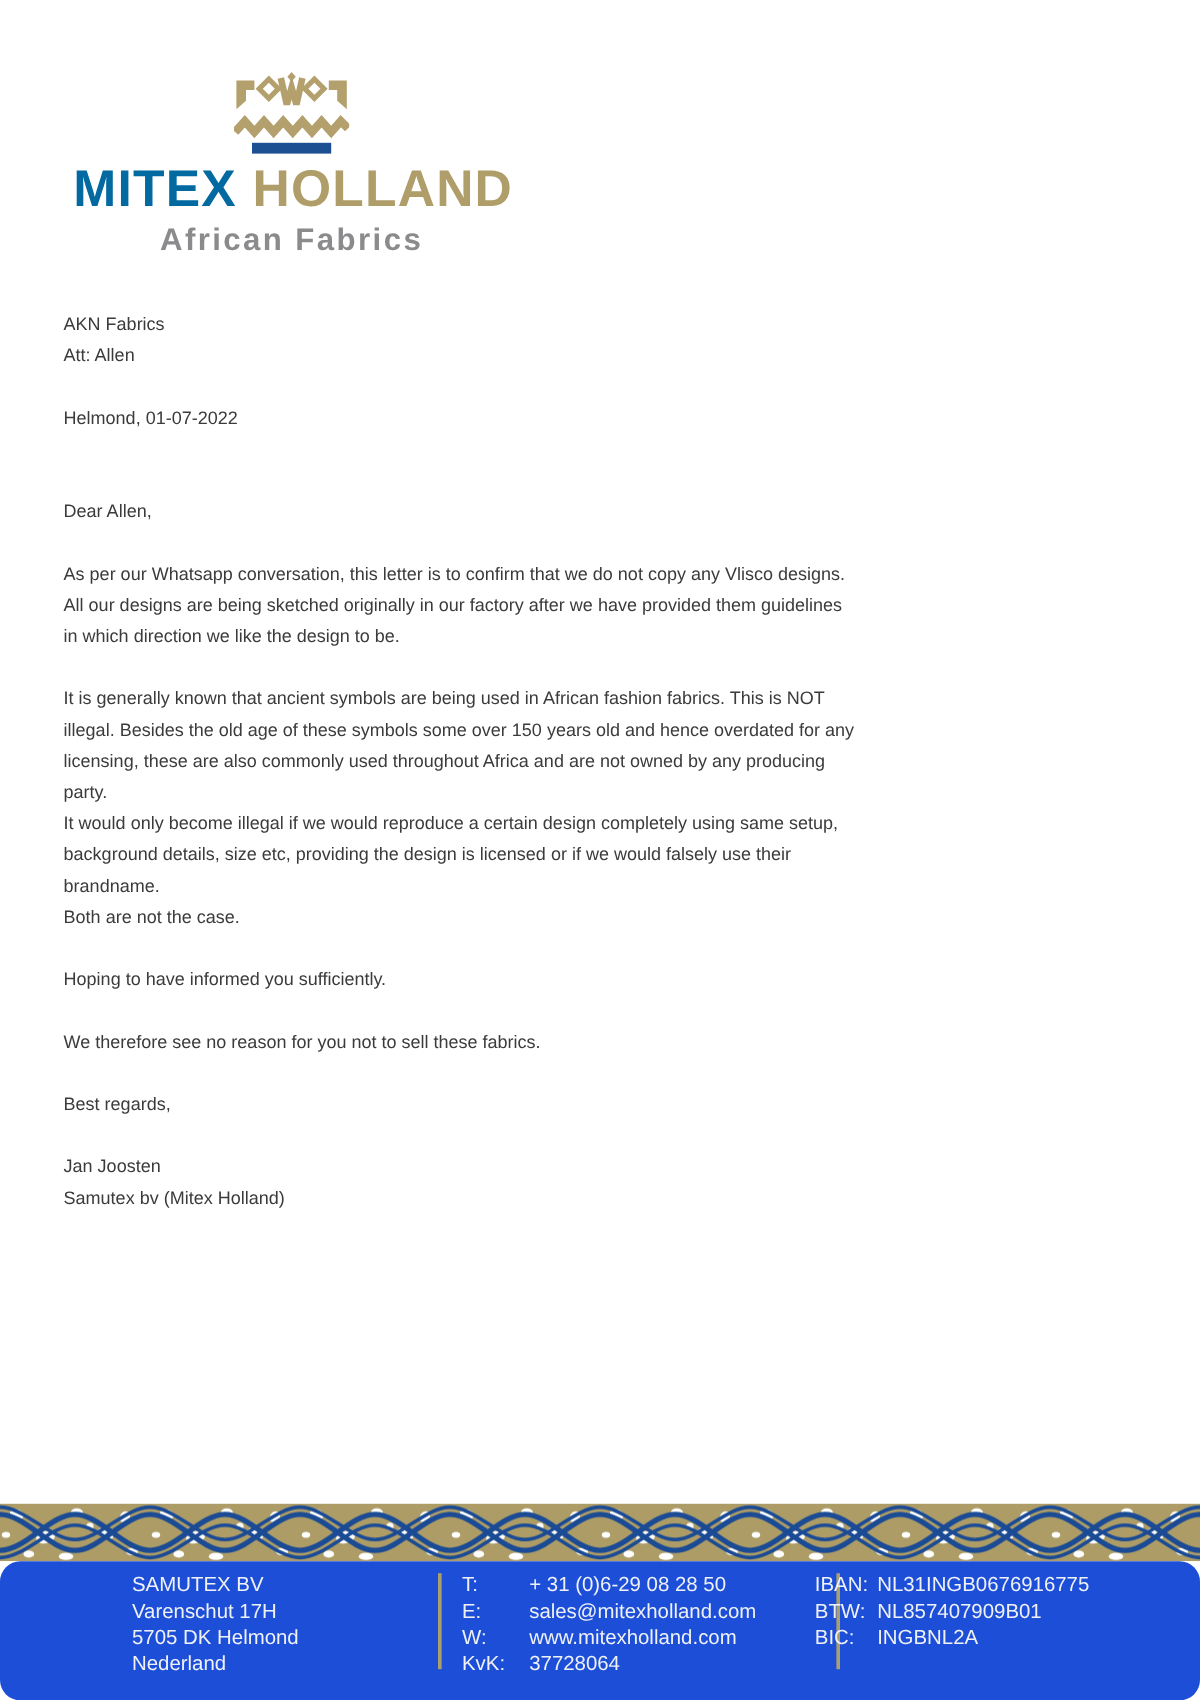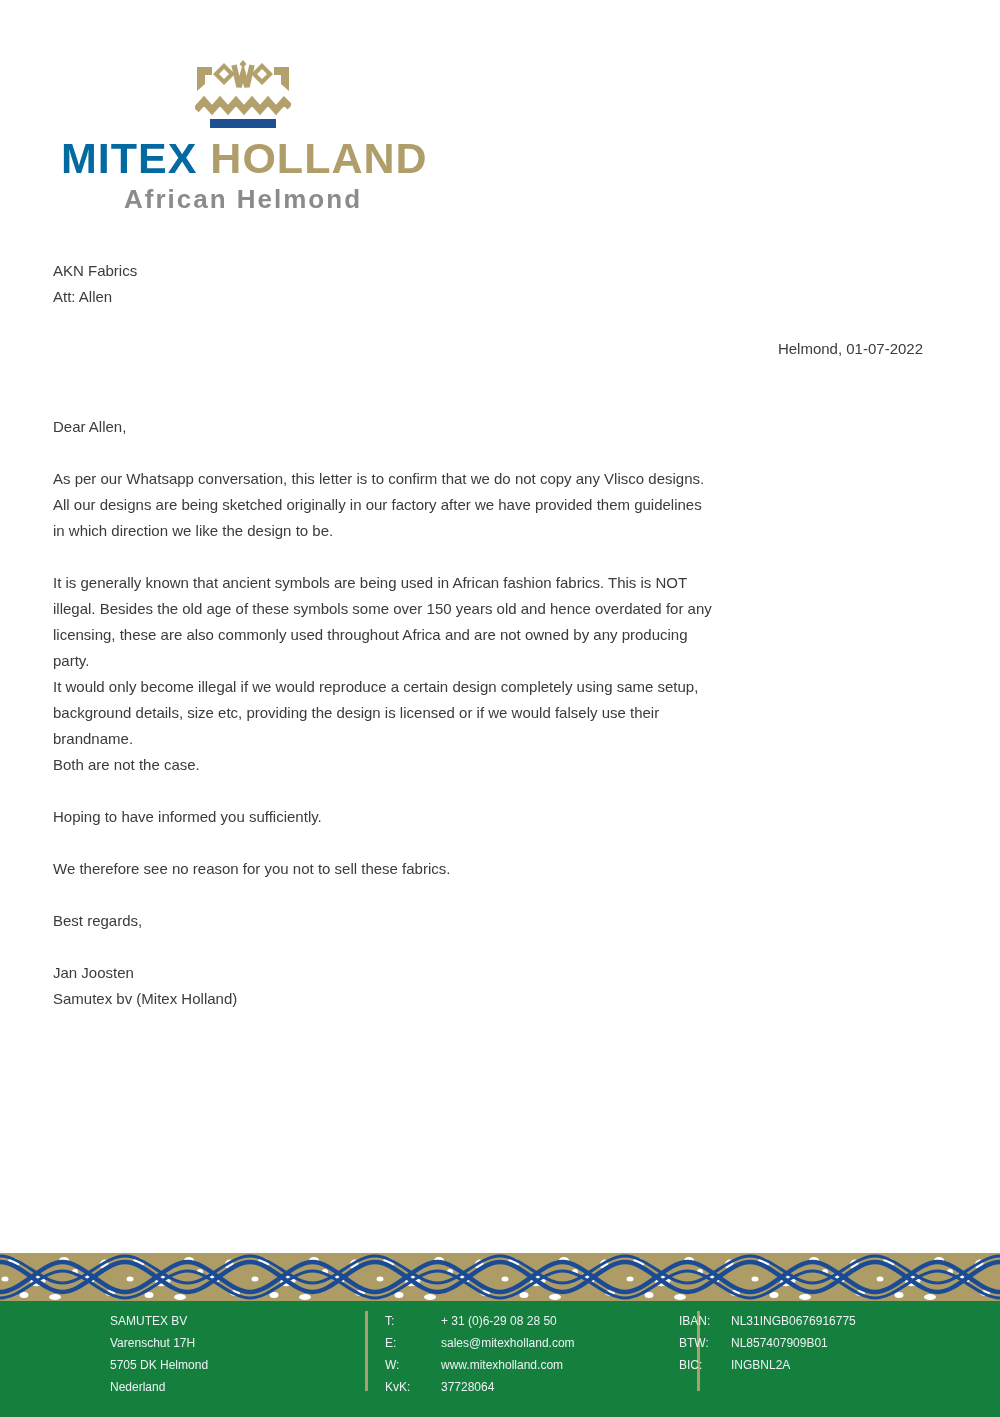--- a/index.html
+++ b/index.html
@@ -51,44 +51,45 @@
   .letter {
     position: absolute;
     top: 258px;
     left: 53px;
     width: 870px;
     font-size: 15px;
     line-height: 26px;
     color: #3b3b3b;
   }
   .letter p { white-space: pre-line; margin: 0 0 26px 0; }
-  .letter p.gap-2 { margin-bottom: 52px; text-align: right; }
+  .letter p.gap-2 { margin-bottom: 52px; }
   .letter p.no-gap { margin-bottom: 0; }
 
   
   .band {
     position: absolute;
     top: 1253px;
     left: 0;
     width: 1000px;
     height: 48px;
     display: block;
   }
 
   
   .footer {
     position: absolute;
     top: 1301px;
     left: 0;
     width: 1000px;
     height: 116px;
-    background: #15803d;
+    background: #1d4ed8;
     color: #eef1f6;
-    font-size: 12px;
+    font-size: 17px;
     line-height: 22px;
+    border-radius: 17px;
   }
   .footer-col { position: absolute; top: 9px; }
   .footer-col--address { left: 110px; }
   .footer-col--contact { left: 385px; }
   .footer-col--bank    { left: 679px; }
   .footer-row { display: flex; }
   .footer-label { display: inline-block; flex: 0 0 auto; }
   .footer-col--contact .footer-label { width: 56px; }
   .footer-col--bank .footer-label { width: 52px; }
   .footer-divider {
@@ -121,21 +122,21 @@
 
       <polyline points="39,5 44,27 48,13 52,27 57,5" fill="none" stroke="#b3a06d" stroke-width="5.5"></polyline>
 
       <path d="M48,0 L51.5,4 L48,8 L44.5,4 Z" fill="#b3a06d"></path>
     </svg>
     <div class="crown-bar"></div>
     <div class="brand-line">
       <span class="brand-primary">MITEX</span>
       <span class="brand-secondary">HOLLAND</span>
     </div>
-    <div class="brand-tagline">African Helmond</div>
+    <div class="brand-tagline">African Fabrics</div>
   </div>
 
   <div class="letter">
     <p>AKN Fabrics
 Att: Allen</p>
     <p class="gap-2">Helmond, 01-07-2022</p>
     <p>Dear Allen,</p>
     <p>As per our Whatsapp conversation, this letter is to confirm that we do not copy any Vlisco designs.
 All our designs are being sketched originally in our factory after we have provided them guidelines
 in which direction we like the design to be.</p>

